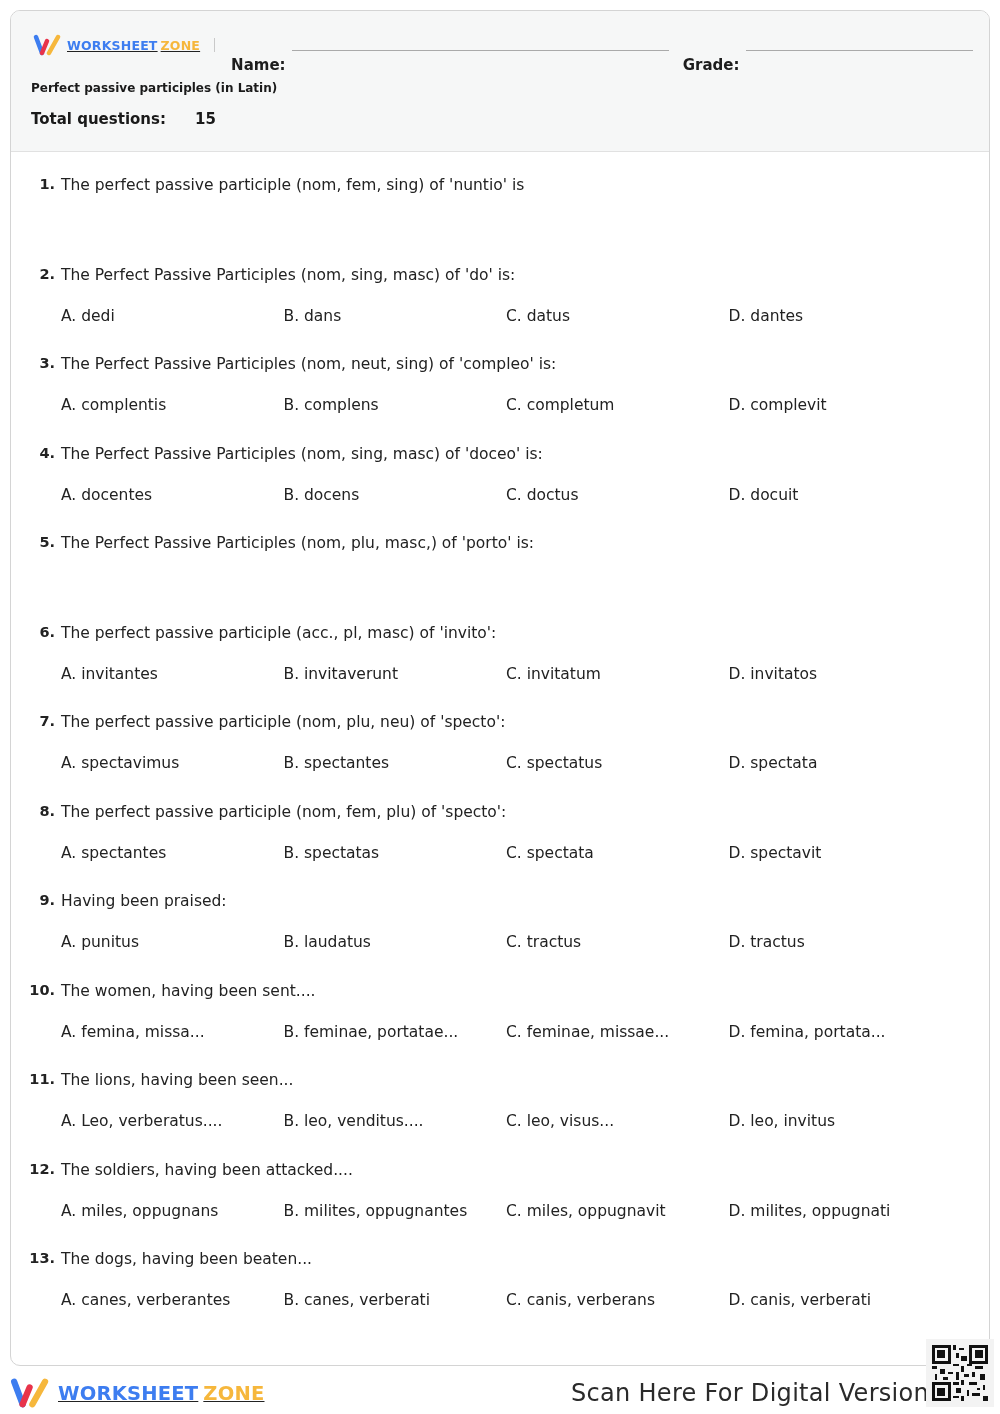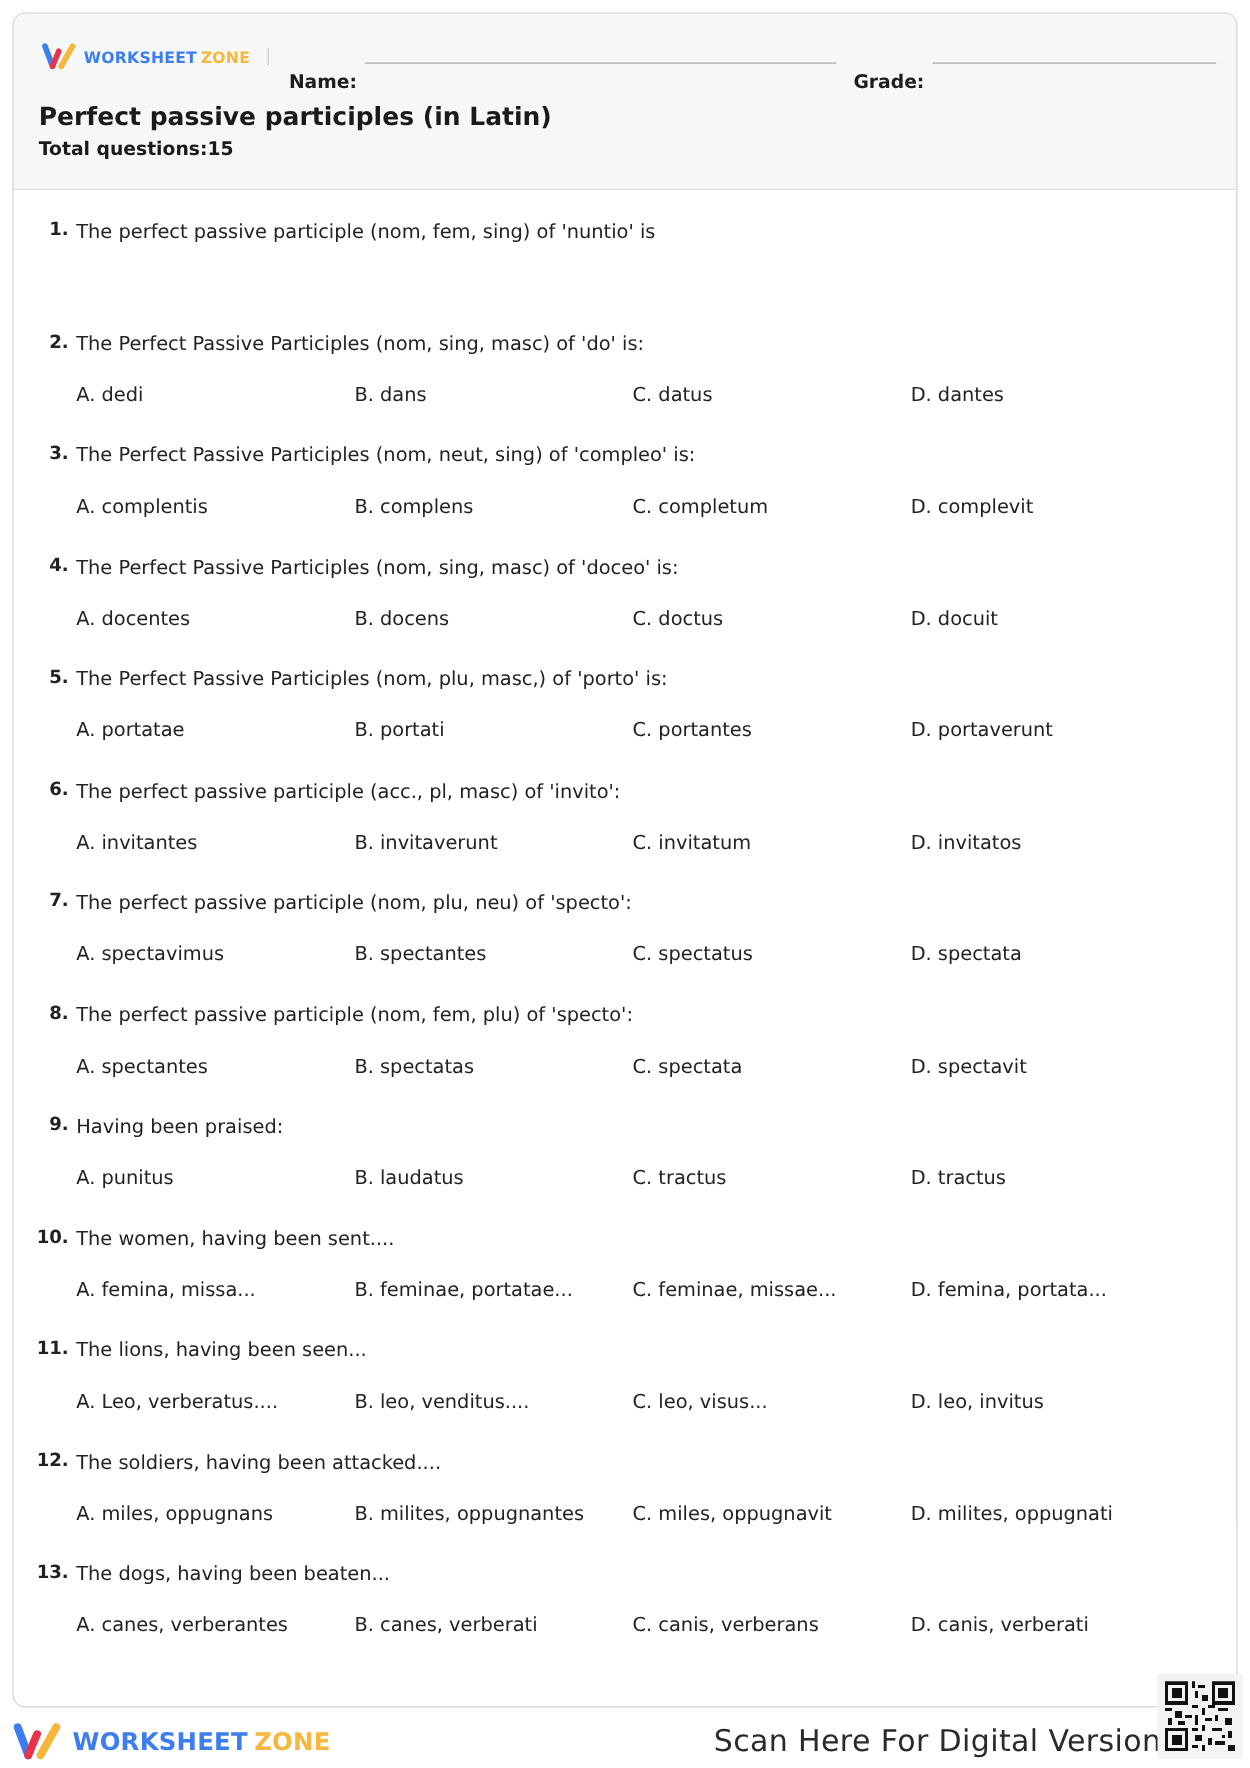--- a/index.html
+++ b/index.html
@@ -10,33 +10,33 @@
       position: absolute; left: 10px; top: 10px; width: 980px; height: 1356px;
       border: 1px solid #d4d4d4; border-radius: 10px; background: #fff; overflow: hidden;
     }
     .header {
       background: #f6f7f7; height: 141px; border-bottom: 1px solid #e1e1e1;
       position: relative;
     }
     .logo-row { position: absolute; left: 22px; top: 22px; display: flex; align-items: center; height: 24px; width: 940px; }
     .logo { display: flex; align-items: center; }
     .logo svg { display: block; }
-    .logo-text { font-family: "DejaVu Sans", sans-serif; font-weight: bold; font-size: 12.5px; letter-spacing: 0.2px; margin-left: 4px; }
+    .logo-text { font-family: "DejaVu Sans", sans-serif; font-weight: bold; font-size: 12.5px; letter-spacing: 0.2px; margin-left: 4px; text-decoration: underline; }
     .logo-text .w { color: #3d7df0; }
     .logo-text .z { color: #f6b73c; margin-left: 3px; }
     .logo-sep { width: 1px; height: 14px; background: #c9c9c9; margin: 0 16px 0 14px; }
     .field-label { font-weight: bold; font-size: 15px; color: #1d1d1d; margin-top: 40px; }
     .field-line { border-bottom: 1px solid #aaa; height: 1px; margin-top: 10px; margin-left: 6px; }
     .name-line { width: 378px; }
     .grade-label { margin-left: 14px; }
     .grade-line { width: 228px; }
 
-    .title { position: absolute; left: 20px; top: 70px; font-weight: bold; font-size: 20px; color: #1a1a1a; }
+    .title { position: absolute; left: 20px; top: 70px; font-weight: bold; font-size: 12px; color: #1a1a1a; }
     .total { position: absolute; left: 20px; top: 99px; font-weight: bold; font-size: 15px; color: #1a1a1a; }
-    .total .count { margin-left: 0; }
+    .total .count { margin-left: 29px; }
 
     .questions { position: absolute; left: 0; top: 163px; width: 100%; }
     .q { position: relative; height: 89.5px; }
     .q-stem { position: absolute; top: 2px; left: 0; font-size: 15.5px; color: #222; display: flex; }
     .q-num { font-weight: bold; width: 50px; text-align: right; padding-right: 6px; font-size: 14.5px; }
     .q-text { white-space: nowrap; }
     .opts { position: absolute; top: 43px; left: 50px; display: flex; width: 900px; }
     .opt { width: 222.5px; font-size: 15.5px; color: #222; white-space: nowrap; }
 
     .footer { position: absolute; left: 0; top: 1368px; width: 1000px; height: 46px; }
@@ -112,26 +112,20 @@
           <span class="opt">A. docentes</span>
           <span class="opt">B. docens</span>
           <span class="opt">C. doctus</span>
           <span class="opt">D. docuit</span>
         </div>
       </div>
       <div class="q">
         <div class="q-stem">
           <span class="q-num">5.</span>
           <span class="q-text">The Perfect Passive Participles (nom, plu, masc,) of 'porto' is:</span>
-        </div>
-        <div class="opts">
-          <span class="opt">A. portatae</span>
-          <span class="opt">B. portati</span>
-          <span class="opt">C. portantes</span>
-          <span class="opt">D. portaverunt</span>
         </div>
       </div>
       <div class="q">
         <div class="q-stem">
           <span class="q-num">6.</span>
           <span class="q-text">The perfect passive participle (acc., pl, masc) of 'invito':</span>
         </div>
         <div class="opts">
           <span class="opt">A. invitantes</span>
           <span class="opt">B. invitaverunt</span>

